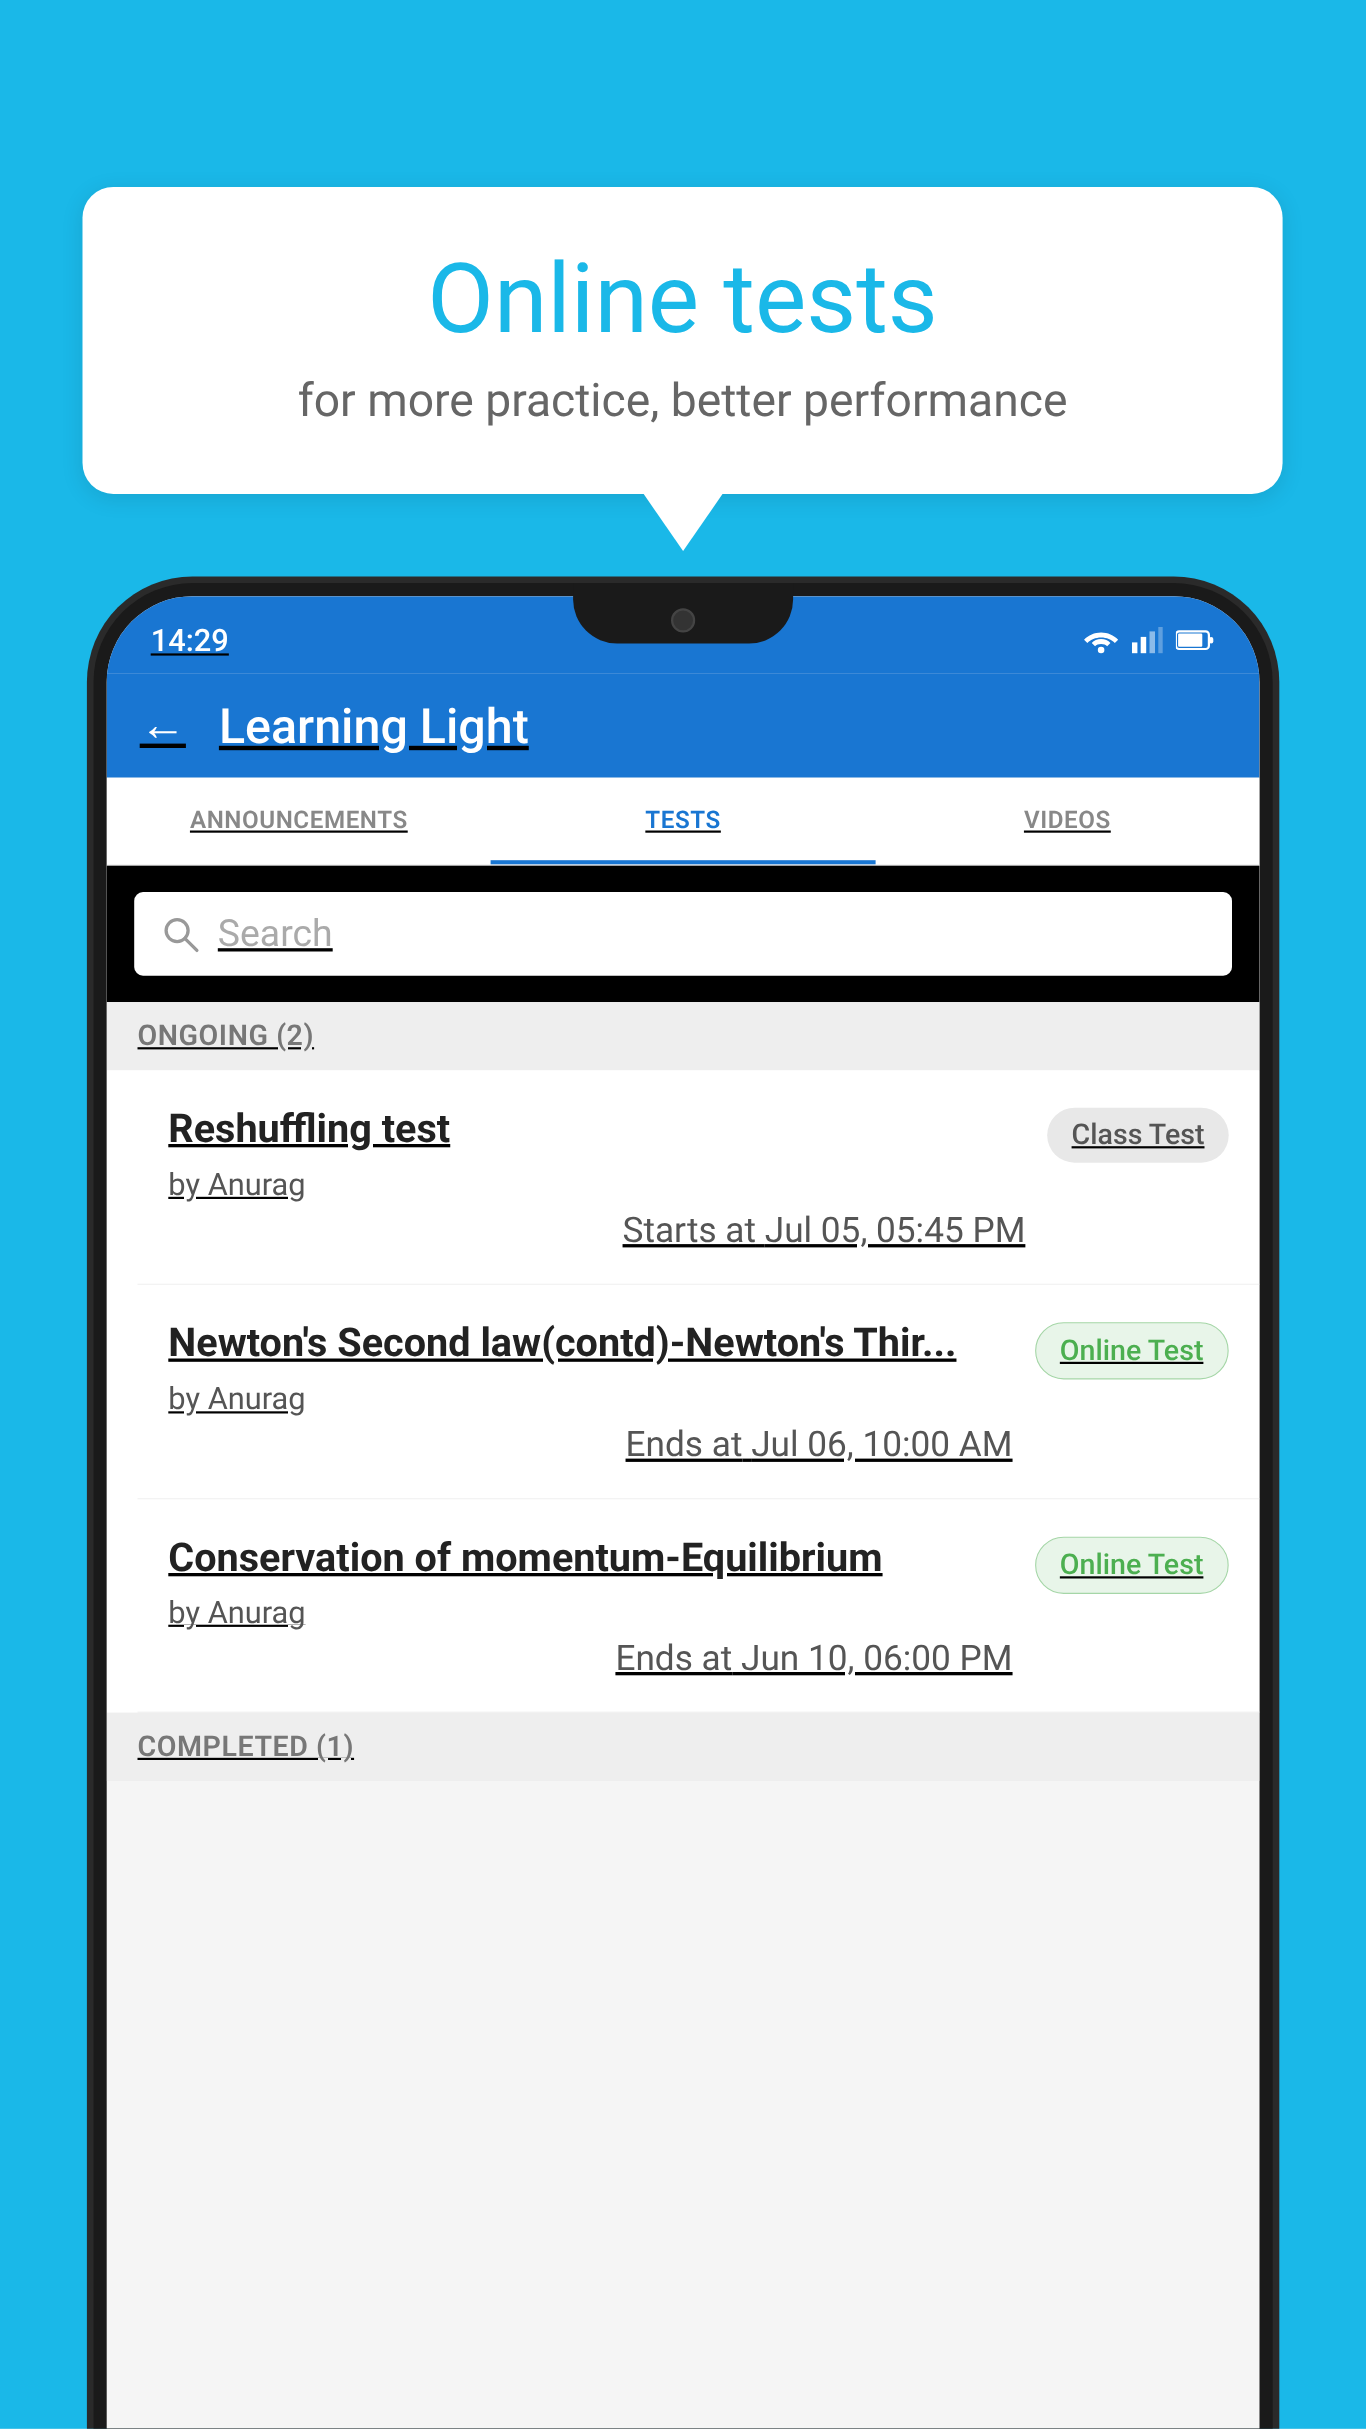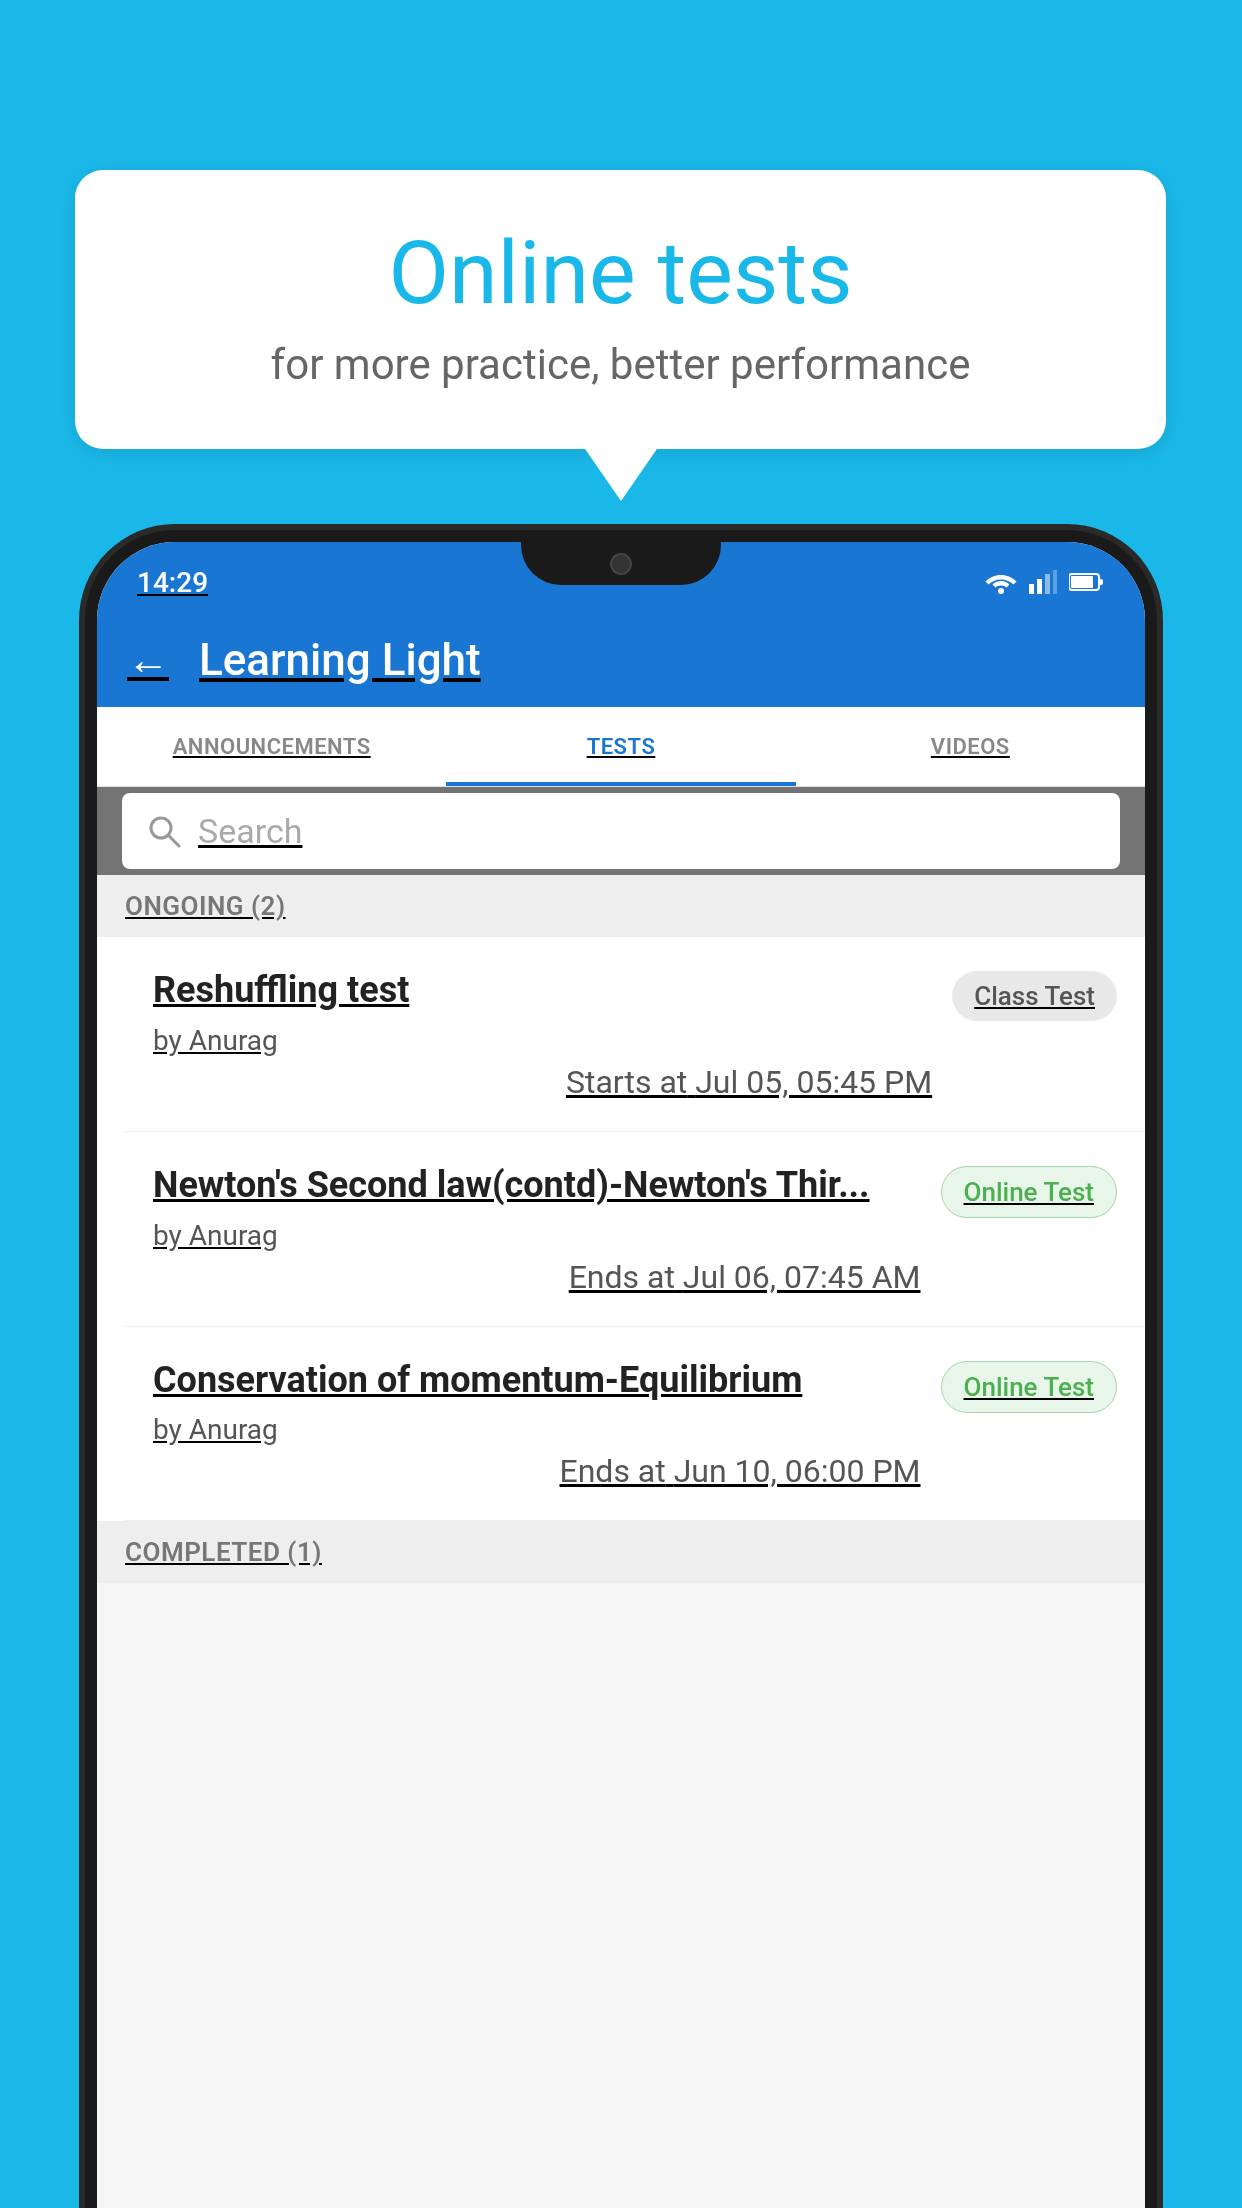--- a/index.html
+++ b/index.html
@@ -172,22 +172,22 @@
       position: absolute;
       bottom: 0;
       left: 0;
       right: 0;
       height: 4px;
       background: #1976D2;
     }
 
     
     .search-container {
-      background: #737373;
-      padding: 6px 25px;
+      background: #000000;
+      padding: 24px 25px;
     }
     .search-input-wrap {
       background: white;
       border-radius: 8px;
       display: flex;
       align-items: center;
       padding: 18px 24px;
       gap: 16px;
     }
     .search-placeholder {
@@ -348,21 +348,21 @@
           </div>
         </div>
         <span class="test-badge badge-class">Class Test</span>
       </div>
 
       <div class="test-item">
         <div class="test-info">
           <div class="test-name">Newton's Second law(contd)-Newton's Thir...</div>
           <div class="test-author">by Anurag</div>
           <div class="test-date">
-            <span>Ends at</span>&nbsp;<span>Jul 06, 07:45 AM</span>
+            <span>Ends at</span>&nbsp;<span>Jul 06, 10:00 AM</span>
           </div>
         </div>
         <span class="test-badge badge-online">Online Test</span>
       </div>
 
       <div class="test-item">
         <div class="test-info">
           <div class="test-name">Conservation of momentum-Equilibrium</div>
           <div class="test-author">by Anurag</div>
           <div class="test-date">

